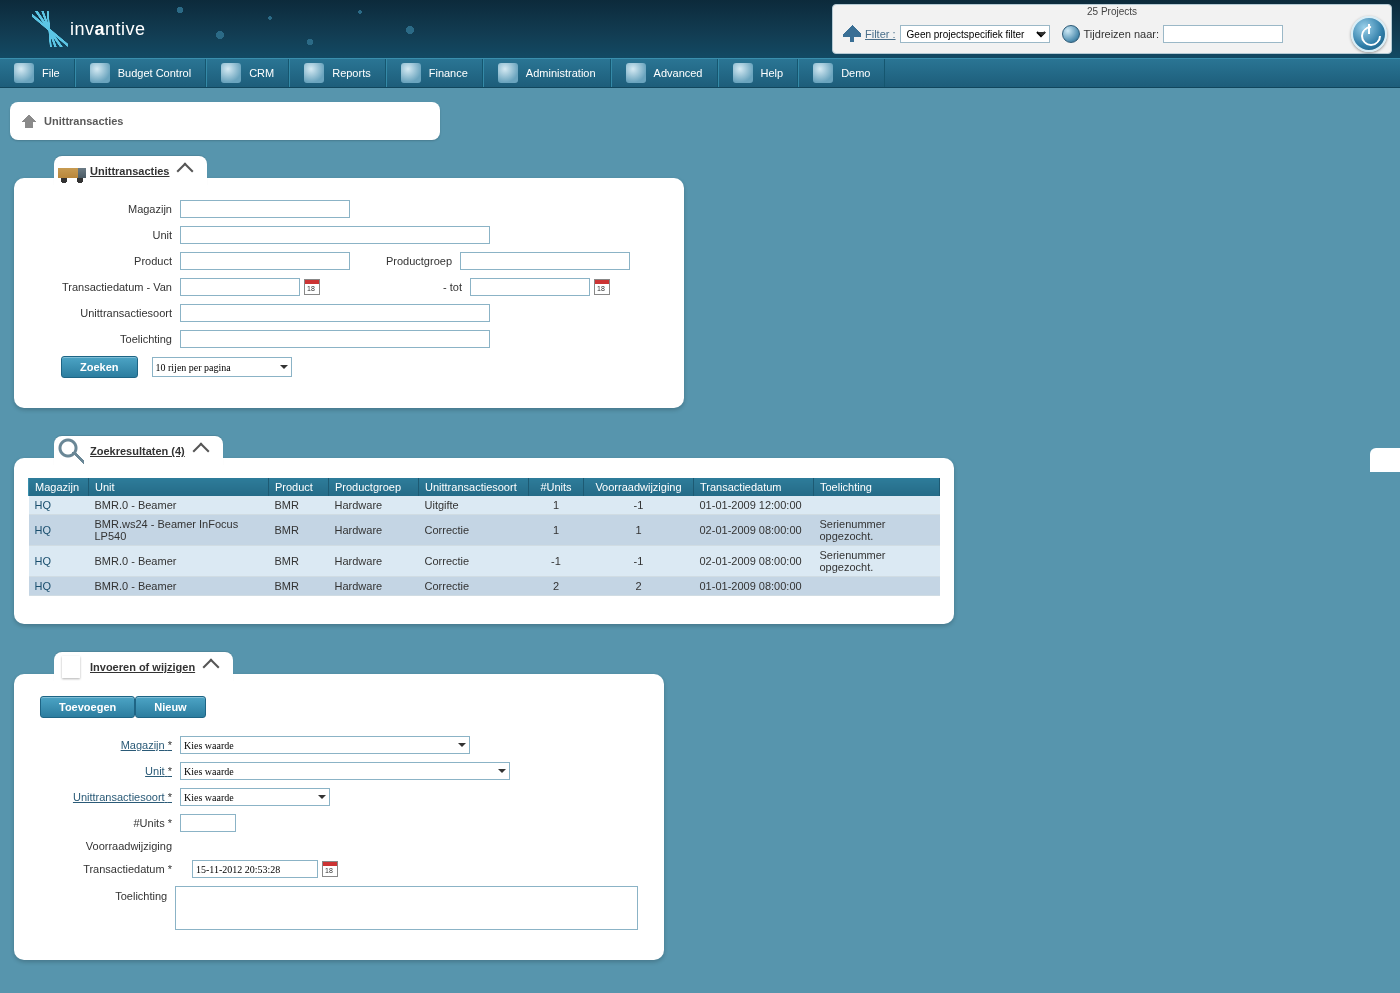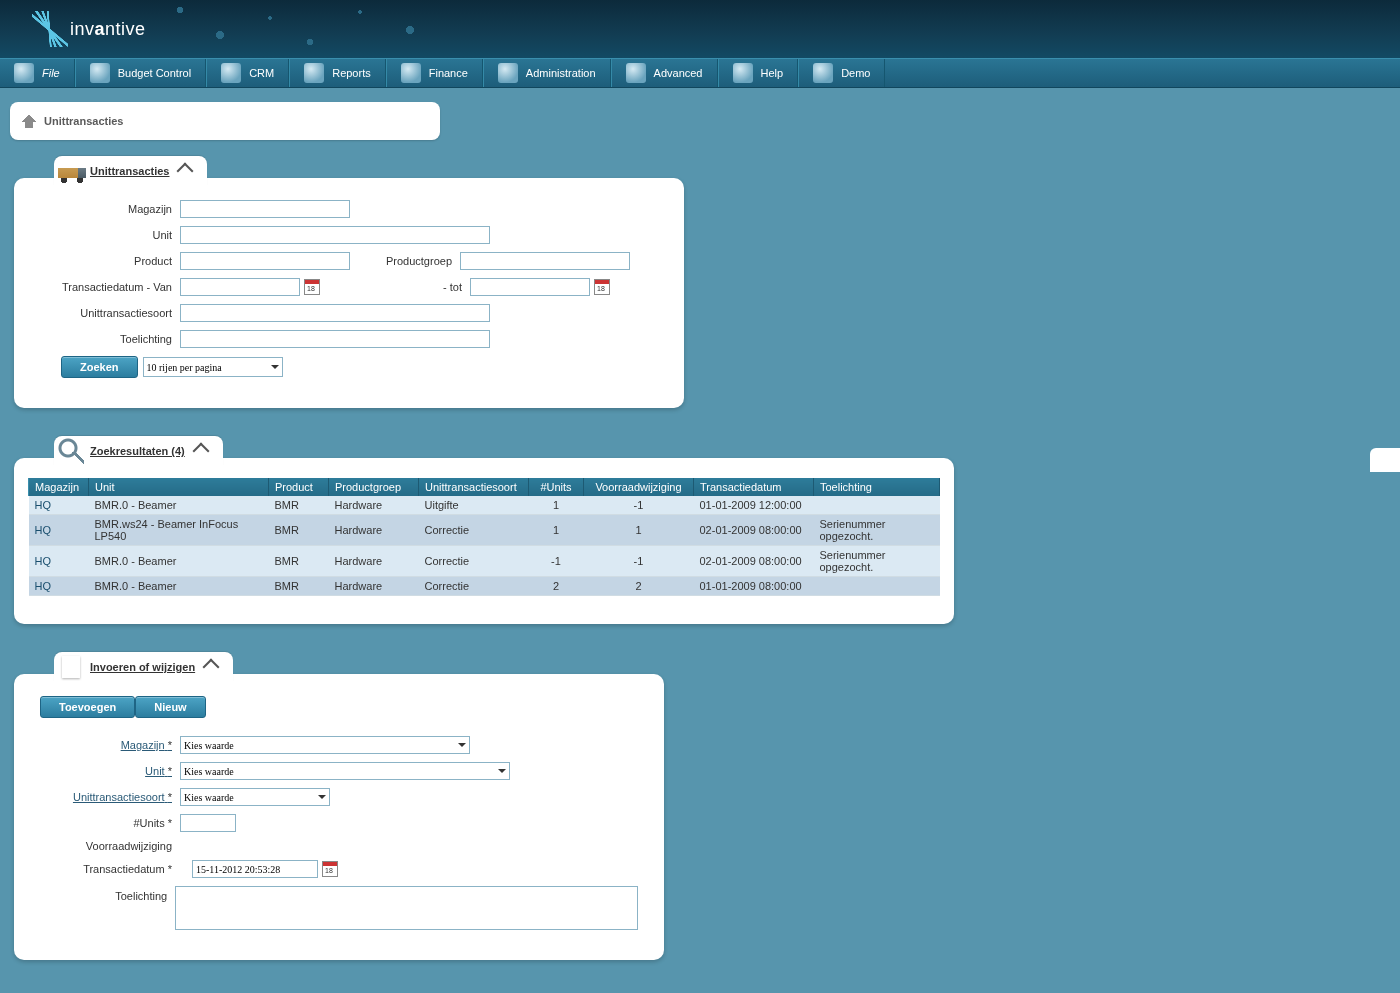--- a/index.html
+++ b/index.html
@@ -133,21 +133,21 @@
     border-bottom:1px solid #10465d;
   }
   .menu-item {
     display:flex; align-items:center; gap:8px;
     color:#fff; padding:0 14px;
     border-right:1px solid #15566f;
     border-left:1px solid #358aa8;
     font-size:11px;
     cursor:pointer;
   }
-  .menu-item:first-child{border-left:none;font-style:italic;}
+  .menu-item:first-child{border-left:none;}
   .mi-icon{ width:20px; height:20px; display:inline-block;
     background: radial-gradient(circle at 35% 30%, #d5eaf3, #6aa4be 70%); border-radius:3px; }
 
   
   .breadcrumb-panel{
     background:#fff; border-radius:8px;
     margin:14px 0 0 10px; width:430px; height:38px;
     display:flex; align-items:center; padding:0 12px;
     box-shadow:0 1px 2px rgba(0,0,0,0.18);
   }
@@ -273,20 +273,40 @@
 <body>
 
 <div class="header">
   <div class="header-dots"></div>
   <div class="logo">
     <span class="logo-icon"></span>
     <span class="logo-text">
       <span>inv</span><b>a</b><span>ntive</span>
     </span>
   </div>
+  <div class="header-right">
+    <div class="hr-top">25 Projects</div>
+    <div class="hr-main">
+      <div class="hr-group">
+        <span class="icon16 filter-icon"></span>
+        <span class="hr-label">Filter :</span>
+        <span class="fselect-wrapper">
+          <select class="hr-select">
+            <option>Geen projectspecifiek filter</option>
+          </select>
+        </span>
+      </div>
+      <div class="hr-group">
+        <span class="icon16 globe-icon"></span>
+        <span class="hr-label plain">Tijdreizen naar:</span>
+        <input class="hr-input" value="" style="">
+      </div>
+      <div class="power-btn"></div>
+    </div>
+  </div>
 </div>
 
 <div class="menubar">
   <div class="menu-item">
       <span class="mi-icon"></span>
       <span>File</span>
     </div>
   <div class="menu-item">
       <span class="mi-icon"></span>
       <span>Budget Control</span>
@@ -356,21 +376,21 @@
       <span class="date-btn"></span>
     </div>
     <div class="frow">
       <div class="flabel">Unittransactiesoort</div>
       <input class="finput" style="width: 310px;">
     </div>
     <div class="frow">
       <div class="flabel">Toelichting</div>
       <input class="finput" style="width: 310px;">
     </div>
-    <div class="frow" style="margin-top:4px; gap:5px;padding-left:21px;">
+    <div class="frow" style="margin-top:4px; gap:14px;padding-left:21px;">
       <span class="btn">Zoeken</span>
       <span class="fselect-wrapper">
         <select class="fselect" style="width:140px;height:20px">
           <option>10 rijen per pagina</option>
         </select>
       </span>
     </div>
   </div>
 </div>
 

